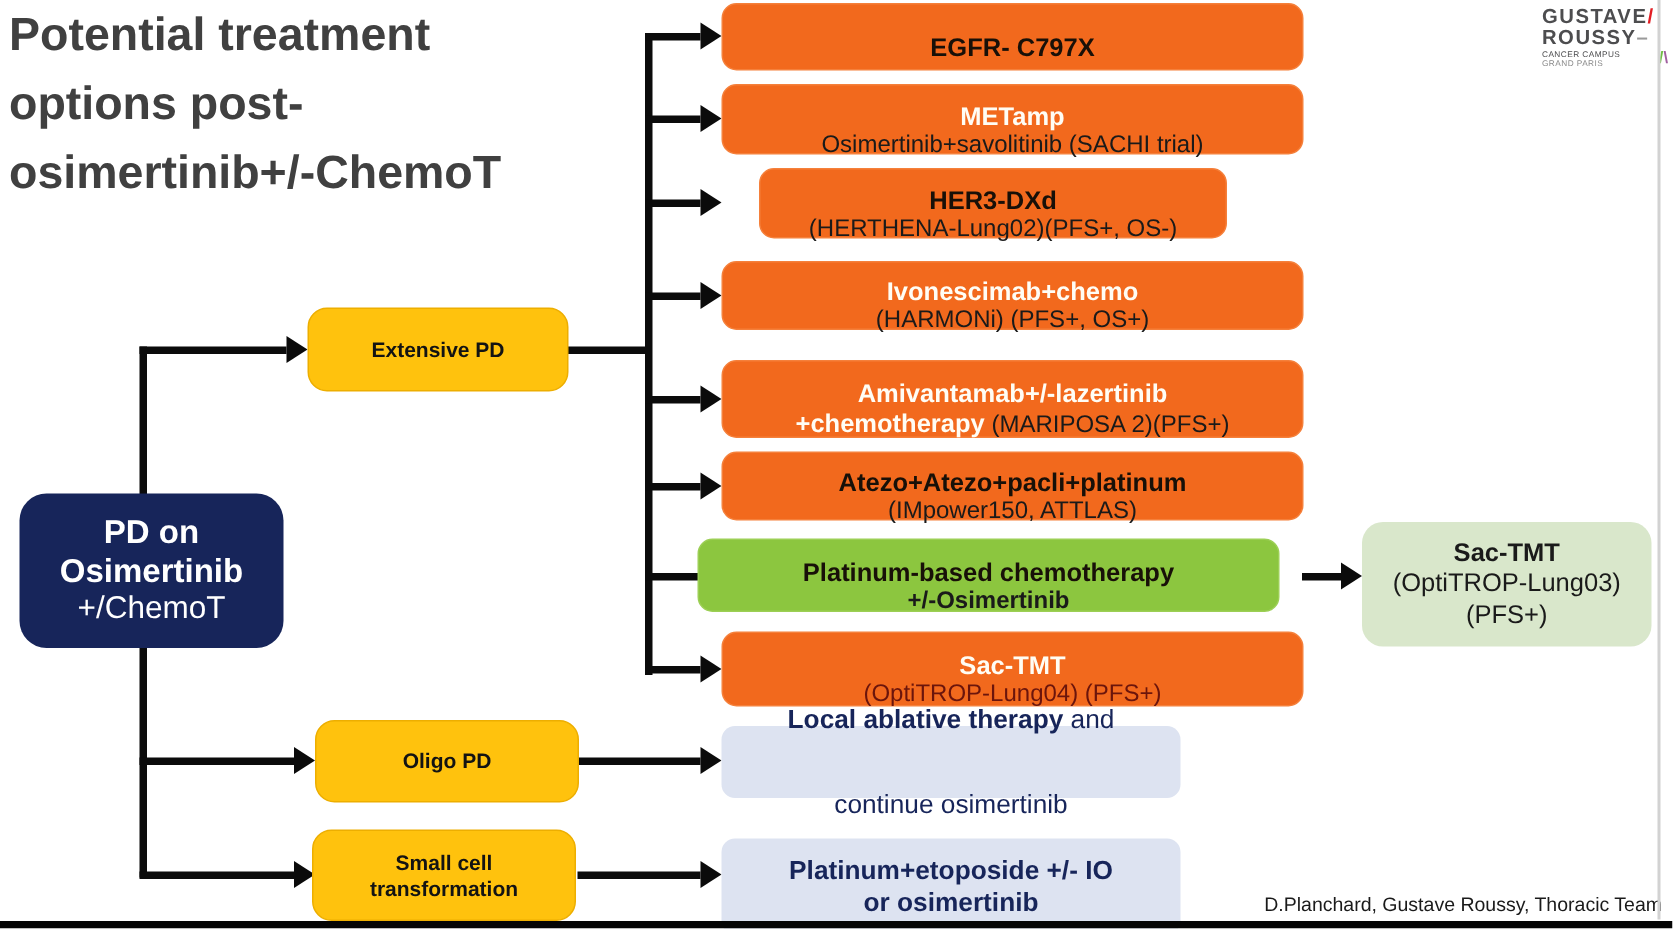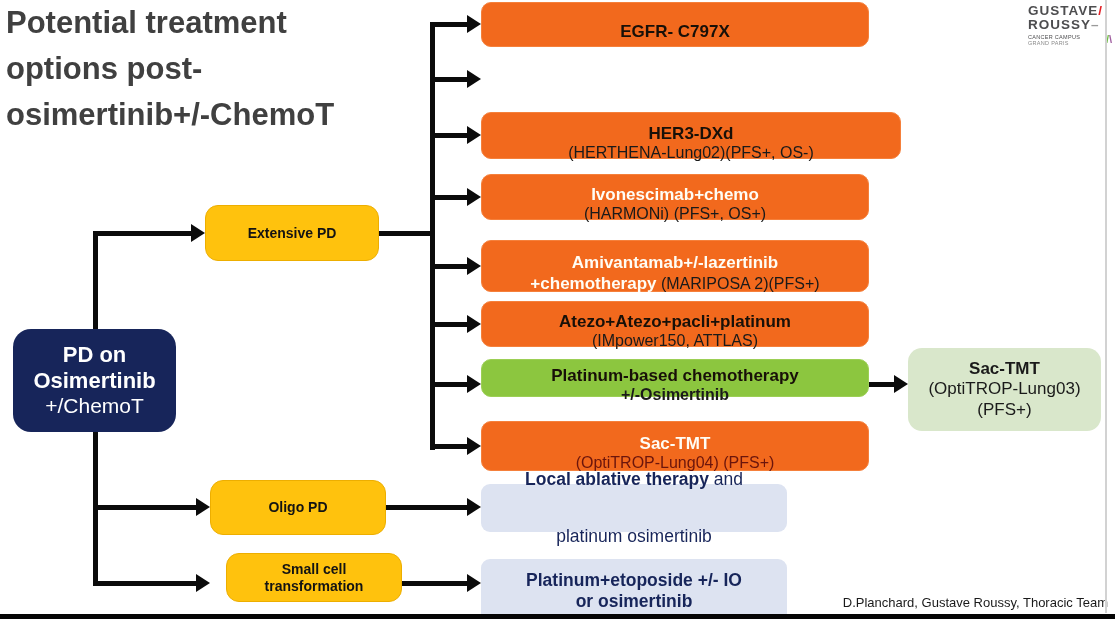--- a/index.html
+++ b/index.html
@@ -112,74 +112,78 @@
   <div class="hline" style="left:430px;top:444px;width:37px;"></div>
   <div class="ahead" style="left:467px;top:437px;"></div>
 
   <div class="hline" style="left:385px;top:505px;width:82px;"></div>
   <div class="ahead" style="left:467px;top:498px;"></div>
   <div class="hline" style="left:385px;top:581px;width:82px;"></div>
   <div class="ahead" style="left:467px;top:574px;"></div>
   <div class="hline" style="left:868px;top:382px;width:26px;"></div>
   <div class="ahead" style="left:894px;top:375px;"></div>
 
-  <div class="box navy" style="left:13px;top:329px;width:163px;height:103px;align-items:center;">
+  <div class="box navy" style="left:13px;top:329px;width:176px;height:103px;align-items:center;">
     <div class="b1">PD on</div>
     <div class="b1">Osimertinib</div>
     <div class="b3">+/ChemoT</div>
   </div>
 
   <div class="box yellow" style="left:205px;top:205px;width:174px;height:56px;">
     <div>Extensive PD</div>
   </div>
   <div class="box yellow" style="left:210px;top:480px;width:176px;height:55px;">
     <div>Oligo PD</div>
   </div>
-  <div class="box yellow" style="left:226px;top:553px;width:176px;height:49px;">
+  <div class="box yellow" style="left:208px;top:553px;width:176px;height:61px;">
     <div>Small cell</div>
     <div>transformation</div>
   </div>
 
   <div class="box orange" style="left:481px;top:2px;width:388px;height:45px;">
     <div class="opt-title t-dark">EGFR- C797X</div>
   </div>
-  <div class="box orange" style="left:481px;top:112px;width:420px;height:47px;">
+  <div class="box orange" style="left:481px;top:56px;width:388px;height:47px;">
+    <div class="opt-title t-white">METamp</div>
+    <div class="opt-sub">Osimertinib+savolitinib (SACHI trial)</div>
+  </div>
+  <div class="box orange" style="left:506px;top:112px;width:312px;height:47px;">
     <div class="opt-title t-dark">HER3-DXd</div>
     <div class="opt-sub">(HERTHENA-Lung02)(PFS+, OS-)</div>
   </div>
   <div class="box orange" style="left:481px;top:174px;width:388px;height:46px;">
     <div class="opt-title t-white">Ivonescimab+chemo</div>
     <div class="opt-sub">(HARMONi) (PFS+, OS+)</div>
   </div>
   <div class="box orange" style="left:481px;top:240px;width:388px;height:52px;">
     <div class="opt-title t-white">Amivantamab+/-lazertinib</div>
     <div class="opt-sub"><span class="opt-title t-white">+chemotherapy</span><span> (MARIPOSA 2)(PFS+)</span></div>
   </div>
   <div class="box orange" style="left:481px;top:301px;width:388px;height:46px;">
     <div class="opt-title t-dark">Atezo+Atezo+pacli+platinum</div>
     <div class="opt-sub">(IMpower150, ATTLAS)</div>
   </div>
-  <div class="box greenbox" style="left:481px;top:359px;width:388px;height:38px;">
+  <div class="box greenbox" style="left:465px;top:359px;width:388px;height:49px;">
     <div class="opt-title t-dark">Platinum-based chemotherapy</div>
     <div class="opt-sub sub-bold">+/-Osimertinib</div>
   </div>
   <div class="box orange" style="left:481px;top:421px;width:388px;height:50px;">
     <div class="opt-title t-white">Sac-TMT</div>
     <div class="opt-sub sub-maroon">(OptiTROP-Lung04) (PFS+)</div>
   </div>
 
   <div class="box lightgreen" style="left:908px;top:348px;width:193px;height:83px;">
     <div class="hd">Sac-TMT</div>
     <div>(OptiTROP-Lung03)</div>
     <div>(PFS+)</div>
   </div>
 
   <div class="box lightblue" style="left:481px;top:484px;width:306px;height:48px;gap:36px;">
     <div><span class="bld">Local ablative therapy</span><span> and</span></div>
-    <div>platinum osimertinib</div>
+    <div>continue osimertinib</div>
   </div>
   <div class="box lightblue" style="left:481px;top:559px;width:306px;height:64px;justify-content:center;">
     <div class="bld">Platinum+etoposide +/- IO</div>
     <div class="bld">or osimertinib</div>
   </div>
 
   <div id="credit">D.Planchard, Gustave Roussy, Thoracic Team</div>
 
   <div id="right-edge"></div>
   <div id="bottom-bar"></div>

